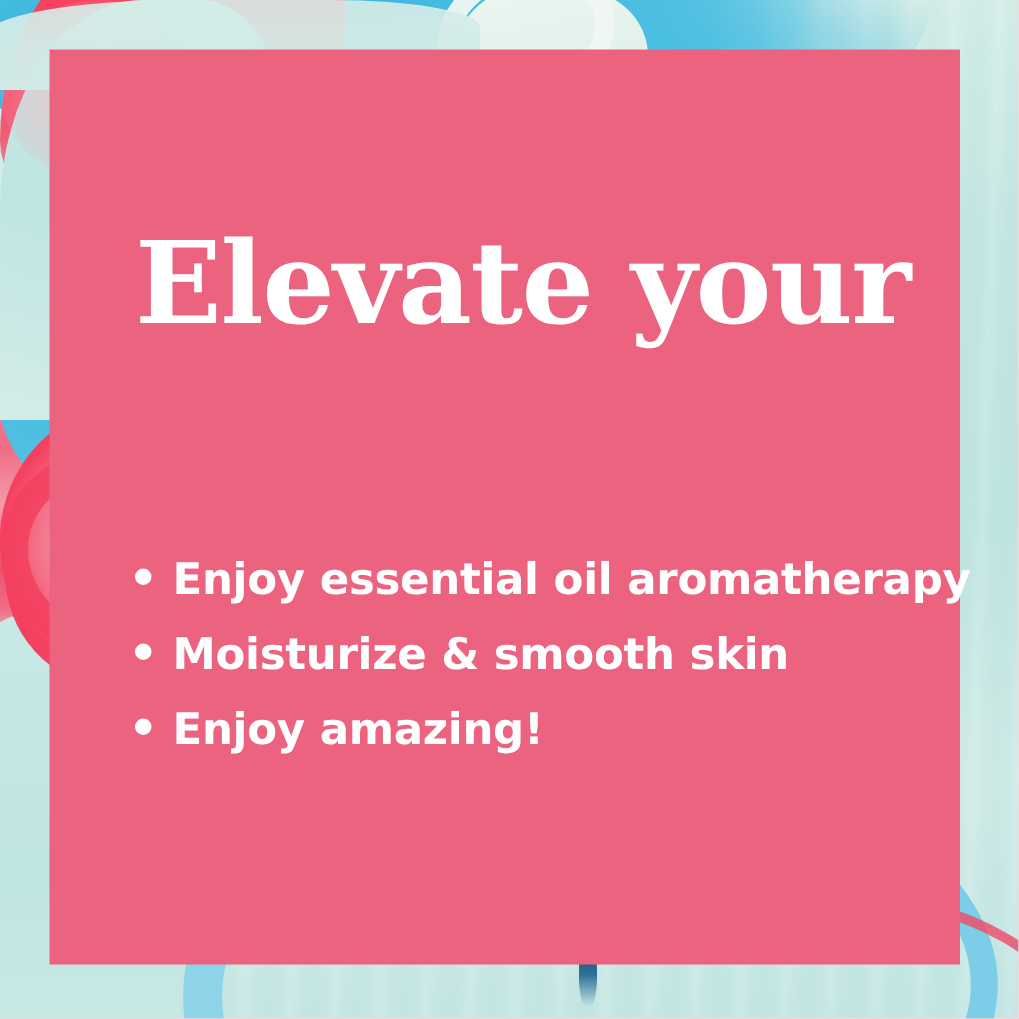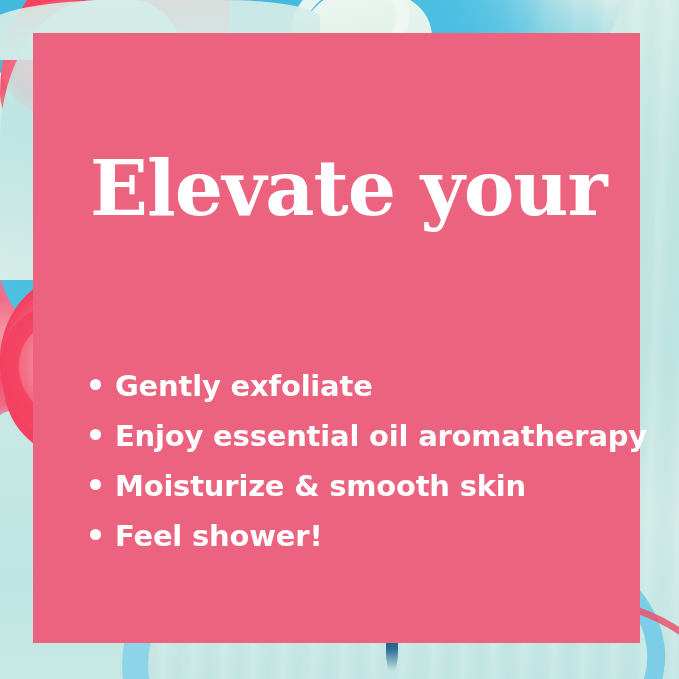--- a/index.html
+++ b/index.html
@@ -283,30 +283,26 @@
 
   <div id="panel">
 
     <h1 id="headline">
       <span class="hl-line">Elevate your</span>
     </h1>
 
     <ul id="benefits">
       <li class="benefit">
         <span class="bullet-dot"></span>
-        <span>Gently exfoliate</span>
-      </li>
-      <li class="benefit">
-        <span class="bullet-dot"></span>
         <span>Enjoy essential oil aromatherapy</span>
       </li>
       <li class="benefit">
         <span class="bullet-dot"></span>
         <span>Moisturize &amp; smooth skin</span>
       </li>
       <li class="benefit">
         <span class="bullet-dot"></span>
-        <span>Feel shower!</span>
+        <span>Enjoy amazing!</span>
       </li>
     </ul>
 
   </div>
 </div>
 
 </body></html>

